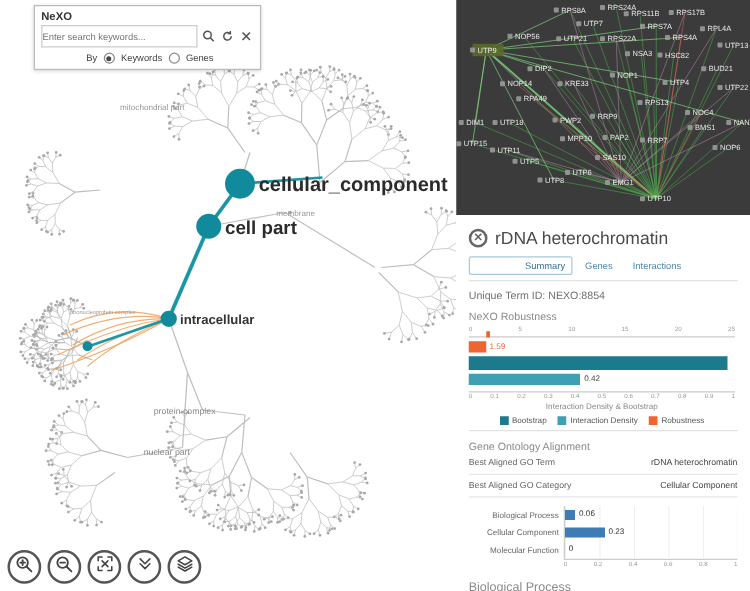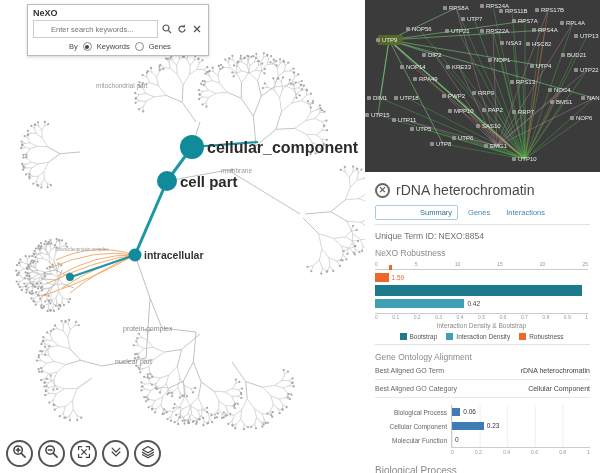--- a/index.html
+++ b/index.html
@@ -5,21 +5,21 @@
   html,body{margin:0;padding:0;background:#fff;}
   #app{position:relative;width:600px;height:473px;overflow:hidden;
        font-family:"Liberation Sans",sans-serif;background:#fff;}
   
   #tree-svg{position:absolute;left:0;top:0;}
   
   #search-card{position:absolute;left:6px;top:4px;width:170px;background:#fff;
     border:1px solid #bbb;box-shadow:0 1px 3px rgba(0,0,0,.18);padding:3px 5px 4px;z-index:5;margin-left:21px;}
   #search-title{font-size:9px;font-weight:bold;color:#333;margin-bottom:2px;}
   #search-row{display:flex;align-items:center;gap:3px;}
-  #search-input{flex:1;min-width:0;font-size:7.5px;padding:2px 17px;border:1px solid #ccc;
+  #search-input{flex:1;min-width:0;font-size:7.5px;padding:2px 0;border:1px solid #ccc;
     height:12px;color:#444;font-family:"Liberation Sans",sans-serif;}
   .mini-icon{width:12px;height:12px;display:flex;align-items:center;justify-content:center;
     color:#555;cursor:pointer;flex:0 0 auto;}
   #radio-row{display:flex;align-items:center;gap:5px;font-size:7.5px;color:#444;margin-top:4px;padding-left:36px;}
   .radio{width:7px;height:7px;border:1px solid #888;border-radius:50%;display:inline-block;
     position:relative;flex:0 0 auto;}
   .radio.sel::after{content:"";position:absolute;left:1.5px;top:1.5px;width:4px;height:4px;
     border-radius:50%;background:#444;}
   
   #toolbar{position:absolute;left:6px;bottom:6px;display:flex;gap:5px;z-index:5;}

